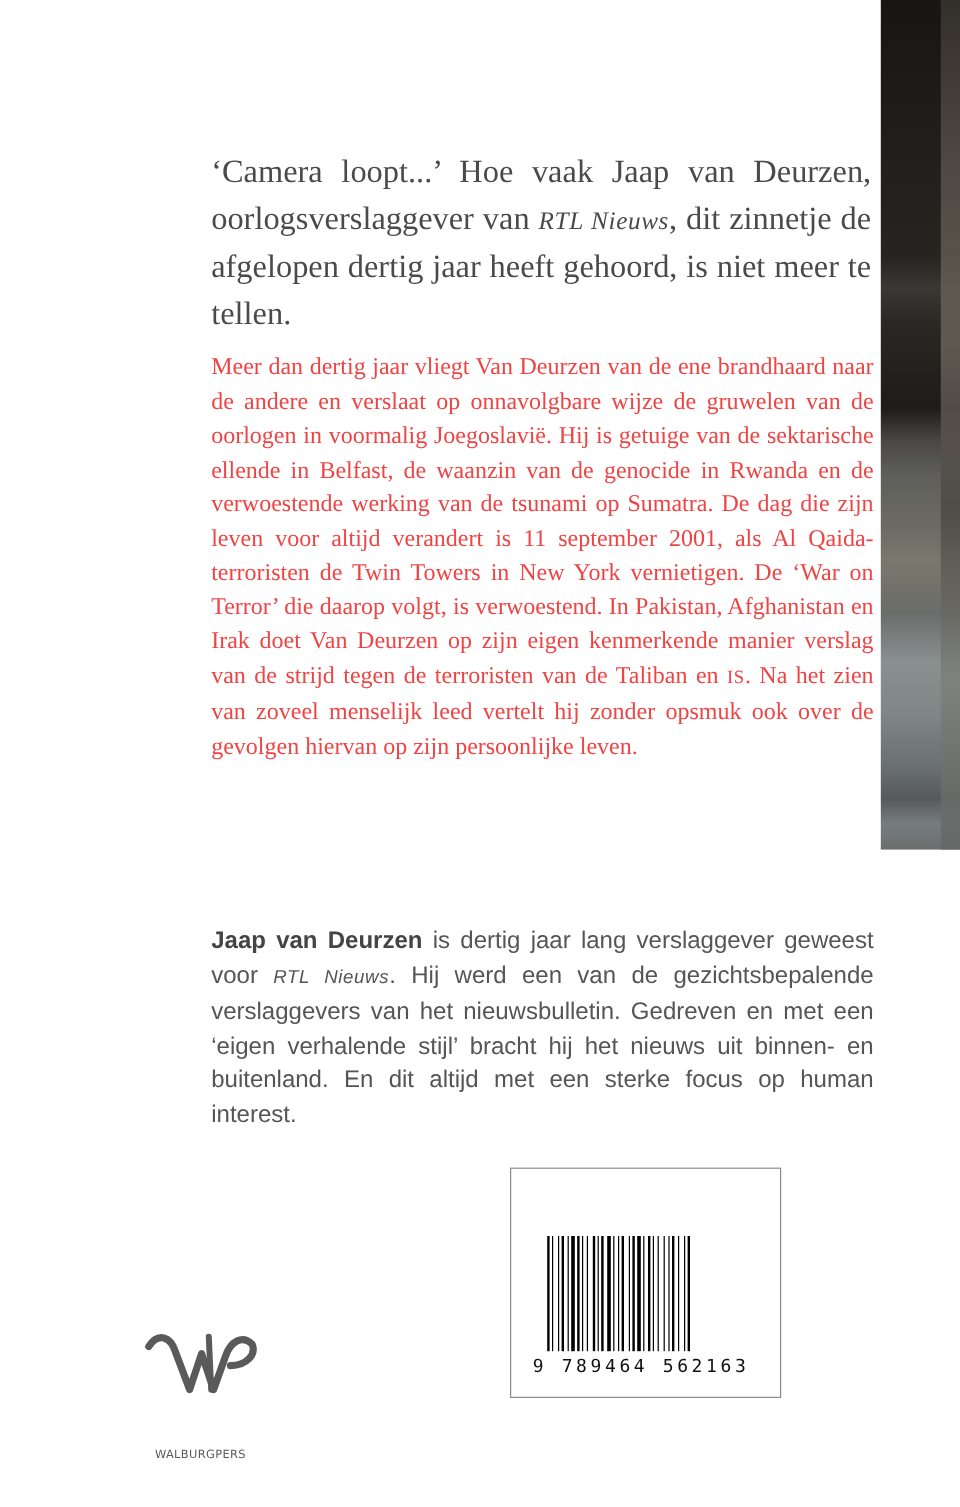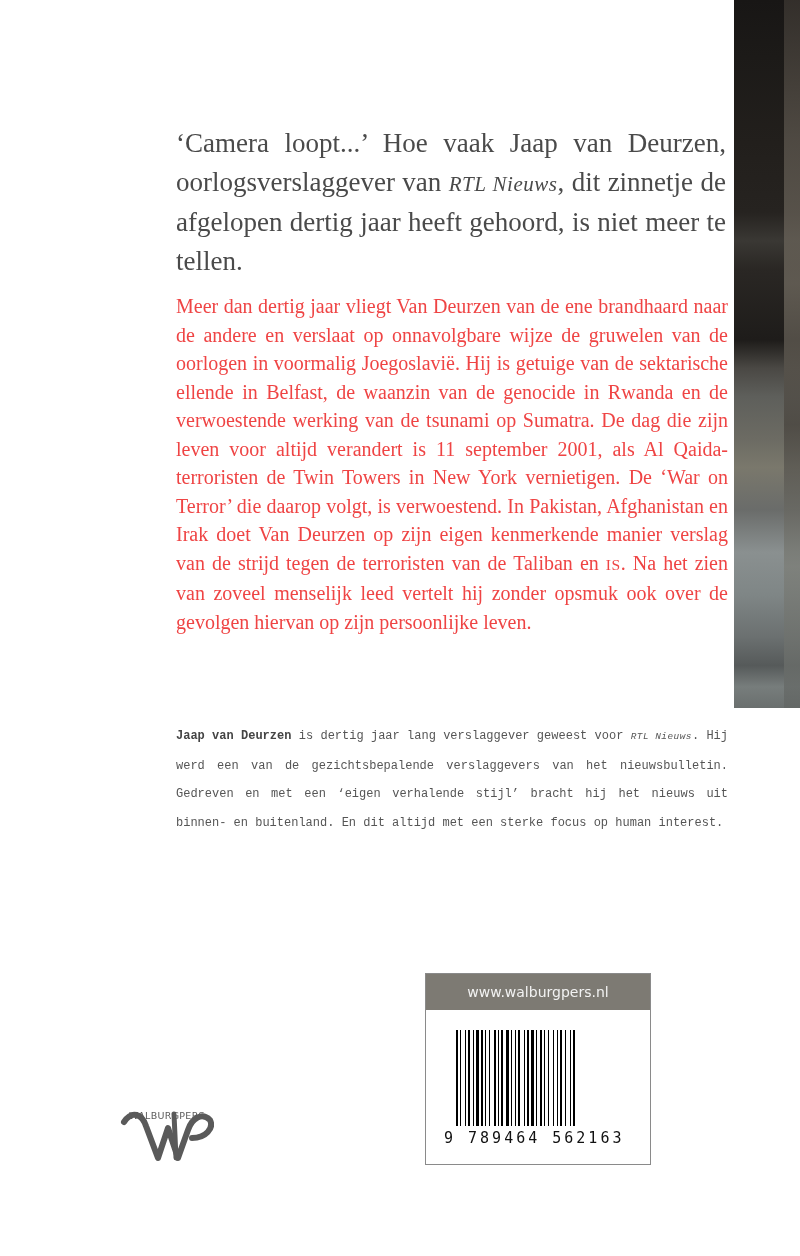--- a/index.html
+++ b/index.html
@@ -24,58 +24,57 @@
   .text-block { position:absolute; left:144px; width:550px;margin-left:32px; }
   .intro {
     top:124px; font-family:"Liberation Serif", serif; font-size:27px; line-height:38.5px;
     color:#4a4a4a; text-align:justify;
   }
   .body-para {
     top:292px; font-family:"Liberation Serif", serif; font-size:20px; line-height:28.5px;
     color:#ef4444; text-align:justify; width:552px;
   }
   .bio {
-    top:722px; font-family:Liberation Mono, monospace; font-size:12px; line-height:28.5px;
+    top:770px; font-family:Liberation Sans, sans-serif; font-size:20px; line-height:28.5px;
     color:#555; text-align:justify; width:552px;
   }
   .sc { font-style:italic; font-size:0.78em; letter-spacing:0.5px; }
   .bold { font-weight:bold; color:#444; }
   .barcode-box {
     position:absolute; left:425px; top:973px; width:226px; height:192px;
     border:1.5px solid #8a8a8a; background:#fff; box-sizing:border-box;
   }
   .url-bar {
     height:36px; background:#7d7a73; color:#f2f2f2;
     font-family:"DejaVu Sans", sans-serif; font-size:14px; line-height:36px; text-align:center;
   }
   .bars { position:absolute; left:30px; top:56px; width:170px; height:96px; }
   .bars span { position:absolute; top:0; bottom:0; background:#000; }
   .digits {
     position:absolute; left:18px; top:155px; width:190px;
     font-family:"DejaVu Sans Mono", monospace; font-size:15px; color:#111; letter-spacing:3px;
   }
   .logo { position:absolute; left:118px; top:1100px; width:96px; height:70px; }
   .logo-text {
-    position:absolute; left:117px; top:1110px; width:100px;
+    position:absolute; left:117px; top:1207px; width:100px;
     font-family:"DejaVu Sans", sans-serif; font-size:9.5px; color:#5a5a5a; letter-spacing:0.3px; text-align:center;
   }
 </style>
 </head>
 <body>
 
 <div class="photo-strip"></div>
 
 <div class="text-block intro"><span>‘Camera loopt...’ Hoe vaak Jaap van Deurzen, oorlogsverslaggever van </span><span class="sc">RTL Nieuws</span><span>, dit zinnetje de afgelopen dertig jaar heeft gehoord, is niet meer te tellen.</span></div>
 
 <div class="text-block body-para"><span>Meer dan dertig jaar vliegt Van Deurzen van de ene brandhaard naar de andere en verslaat op onnavolgbare wijze de gruwelen van de oorlogen in voormalig Joegoslavië. Hij is getuige van de sektarische ellende in Belfast, de waanzin van de genocide in Rwanda en de verwoestende werking van de tsunami op Sumatra. De dag die zijn leven voor altijd verandert is 11 september 2001, als Al Qaida-terroristen de Twin Towers in New York vernietigen. De ‘War on Terror’ die daarop volgt, is verwoestend. In Pakistan, Afghanistan en Irak doet Van Deurzen op zijn eigen kenmerkende manier verslag van de strijd tegen de terroristen van de Taliban en </span><span class="sc" style="font-style:normal">IS</span><span>. Na het zien van zoveel menselijk leed vertelt hij zonder opsmuk ook over de gevolgen hiervan op zijn persoonlijke leven.</span></div>
 
 <div class="text-block bio"><span class="bold">Jaap van Deurzen</span><span> is dertig jaar lang verslaggever geweest voor </span><span class="sc">RTL Nieuws</span><span>. Hij werd een van de gezichtsbepalende verslaggevers van het nieuwsbulletin. Gedreven en met een ‘eigen verhalende stijl’ bracht hij het nieuws uit binnen- en buitenland. En dit altijd met een sterke focus op human interest.</span></div>
 
 <div class="barcode-box">
-  <div class="url-bar">www.walburgpers.nl</div>
   <div class="bars" id="bars">
       <span style="left: 0px; width: 2px;"></span>
       <span style="left: 4px; width: 1px;"></span>
       <span style="left: 9px; width: 1px;"></span>
       <span style="left: 12px; width: 2px;"></span>
       <span style="left: 17px; width: 1px;"></span>
       <span style="left: 20px; width: 3px;"></span>
       <span style="left: 25px; width: 2px;"></span>
       <span style="left: 29px; width: 1px;"></span>
       <span style="left: 33px; width: 1px;"></span>

